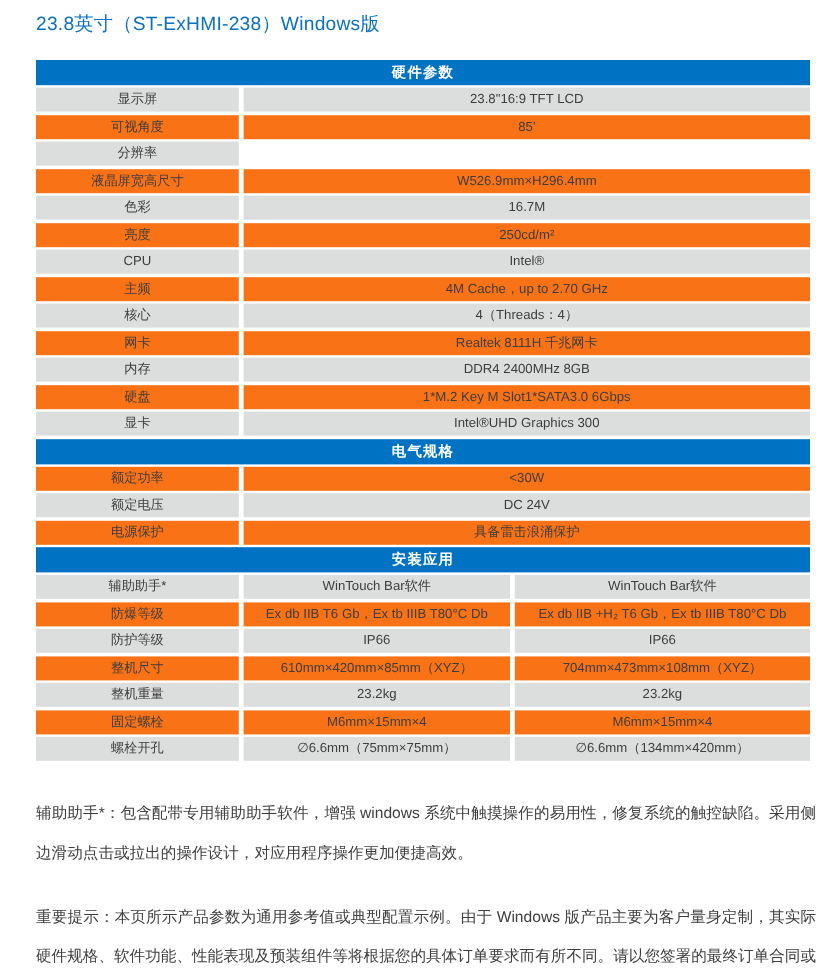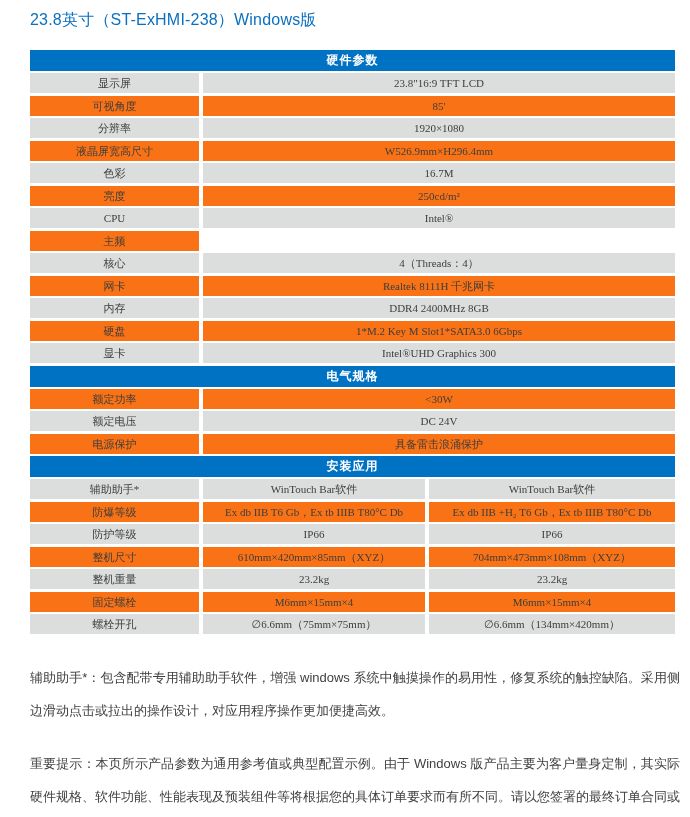--- a/index.html
+++ b/index.html
@@ -5,21 +5,21 @@
   html,body { margin:0; padding:0; }
   body {
     width:690px; height:817px; background:#ffffff; overflow:hidden;
     font-family:"Liberation Sans","DejaVu Sans",sans-serif;
     -webkit-font-smoothing:antialiased;
   }
   .page-title {
     margin:10px 0 0 30px; padding:0;
     font-size:16px; font-weight:normal; color:#0a70c0; letter-spacing:0.2px;
   }
-  .spec-table { width:645px; margin:19px 0 0 30px;font-family:Liberation Serif, serif; }
+  .spec-table { width:645px; margin:19px 0 0 30px; }
   .section-bar {
     height:21px; line-height:21px; margin-bottom:2px;
     background:#0072c3; color:#ffffff;
     text-align:center; font-size:12px; font-weight:bold; letter-spacing:1px;
   }
   .row { display:flex; margin-bottom:2.5px; }
   .cell {
     height:20px; line-height:20px; text-align:center;
     font-size:11px; color:#3d3d3d; white-space:nowrap; overflow:hidden;
   }
@@ -47,40 +47,40 @@
   <div class="row d">
     <div class="cell lab">显示屏</div>
     <div class="cell val">23.8"16:9 TFT LCD</div>
   </div>
   <div class="row l">
     <div class="cell lab">可视角度</div>
     <div class="cell val">85'</div>
   </div>
   <div class="row d">
     <div class="cell lab">分辨率</div>
-    <div class="cell val">1920×1080</div>
   </div>
   <div class="row l">
     <div class="cell lab">液晶屏宽高尺寸</div>
     <div class="cell val">W526.9mm×H296.4mm</div>
   </div>
   <div class="row d">
     <div class="cell lab">色彩</div>
     <div class="cell val">16.7M</div>
   </div>
   <div class="row l">
     <div class="cell lab">亮度</div>
     <div class="cell val">250cd/m²</div>
   </div>
   <div class="row d">
     <div class="cell lab">CPU</div>
     <div class="cell val">Intel®</div>
   </div>
   <div class="row l">
     <div class="cell lab">主频</div>
+    <div class="cell val">4M Cache，up to 2.70 GHz</div>
   </div>
   <div class="row d">
     <div class="cell lab">核心</div>
     <div class="cell val">4（Threads：4）</div>
   </div>
   <div class="row l">
     <div class="cell lab">网卡</div>
     <div class="cell val">Realtek 8111H 千兆网卡</div>
   </div>
   <div class="row d">

